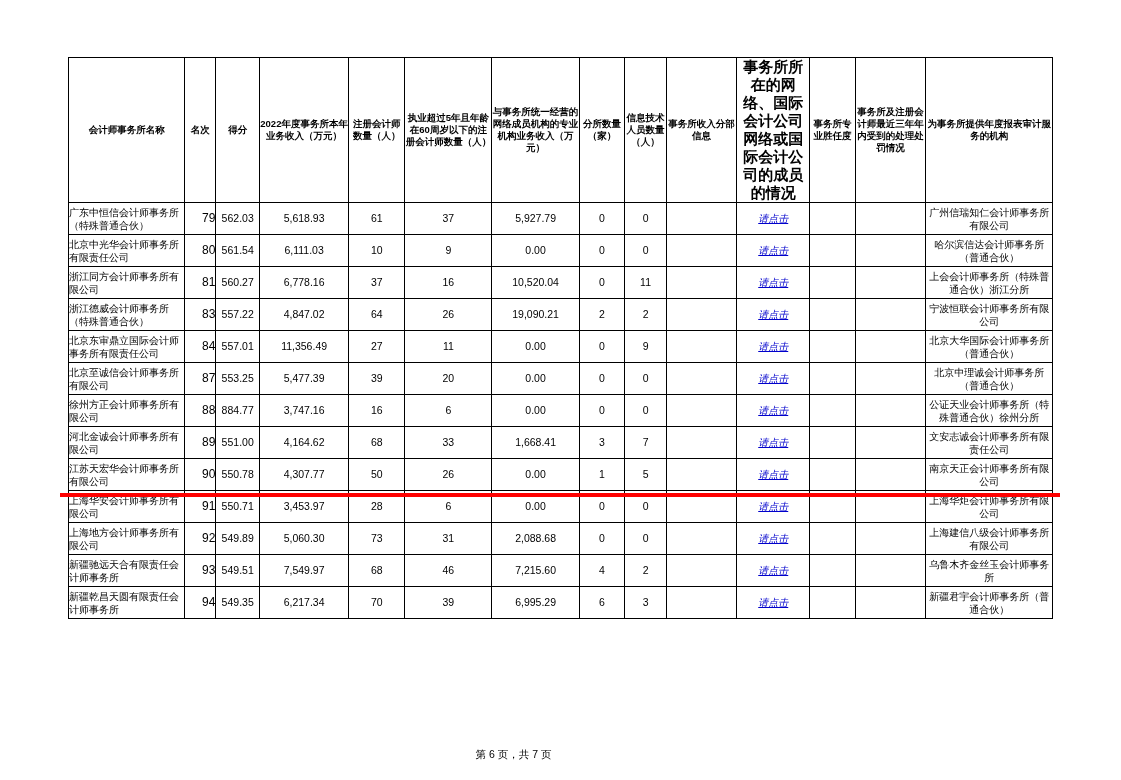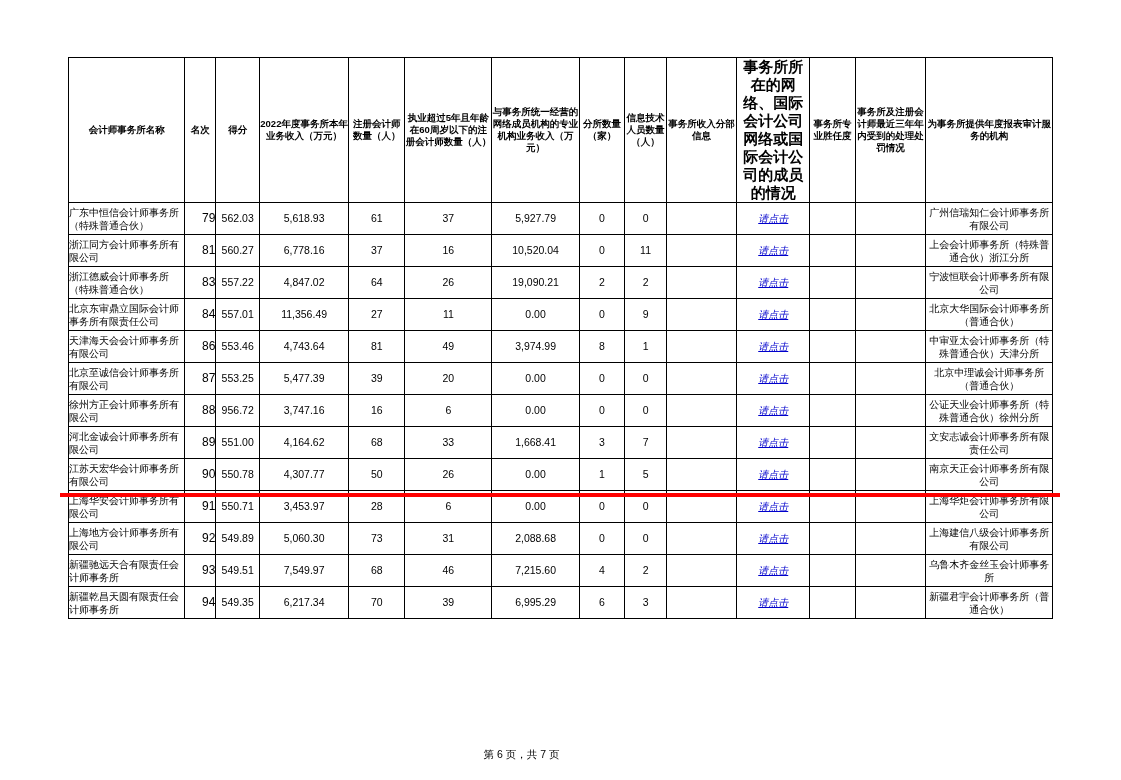--- a/index.html
+++ b/index.html
@@ -116,21 +116,21 @@
   .redline {
     position: absolute;
     left: 60px;
     top: 493px;
     width: 1000px;
     height: 4px;
     background: #ff0000;
   }
   .footer {
     position: absolute;
-    left: 8px;
+    left: 0;
     top: 748px;
     width: 1027px;
     text-align: center;
     font-size: 10.5px;
     color: #000000;
   }
 </style>
 </head>
 <body>
 
@@ -183,20 +183,36 @@
           <td class="money">5,927.79</td>
           <td class="cnt">0</td>
           <td class="cnt">0</td>
           <td class="blank"></td>
           <td class="link"><a href="#">请点击</a></td>
           <td class="blank"></td>
           <td class="blank"></td>
           <td class="auditor">广州信瑞知仁会计师事务所有限公司</td>
         </tr>
         <tr>
+          <td class="firm">北京中光华会计师事务所有限责任公司</td>
+          <td class="num">80</td>
+          <td class="score">561.54</td>
+          <td class="money">6,111.03</td>
+          <td class="cnt">10</td>
+          <td class="cnt">9</td>
+          <td class="money">0.00</td>
+          <td class="cnt">0</td>
+          <td class="cnt">0</td>
+          <td class="blank"></td>
+          <td class="link"><a href="#">请点击</a></td>
+          <td class="blank"></td>
+          <td class="blank"></td>
+          <td class="auditor">哈尔滨信达会计师事务所（普通合伙）</td>
+        </tr>
+        <tr>
           <td class="firm">浙江同方会计师事务所有限公司</td>
           <td class="num">81</td>
           <td class="score">560.27</td>
           <td class="money">6,778.16</td>
           <td class="cnt">37</td>
           <td class="cnt">16</td>
           <td class="money">10,520.04</td>
           <td class="cnt">0</td>
           <td class="cnt">11</td>
           <td class="blank"></td>
@@ -231,55 +247,39 @@
           <td class="money">0.00</td>
           <td class="cnt">0</td>
           <td class="cnt">9</td>
           <td class="blank"></td>
           <td class="link"><a href="#">请点击</a></td>
           <td class="blank"></td>
           <td class="blank"></td>
           <td class="auditor">北京大华国际会计师事务所（普通合伙）</td>
         </tr>
         <tr>
-          <td class="firm">天津海天会会计师事务所有限公司</td>
-          <td class="num">86</td>
-          <td class="score">553.46</td>
-          <td class="money">4,743.64</td>
-          <td class="cnt">81</td>
-          <td class="cnt">49</td>
-          <td class="money">3,974.99</td>
-          <td class="cnt">8</td>
-          <td class="cnt">1</td>
-          <td class="blank"></td>
-          <td class="link"><a href="#">请点击</a></td>
-          <td class="blank"></td>
-          <td class="blank"></td>
-          <td class="auditor">中审亚太会计师事务所（特殊普通合伙）天津分所</td>
-        </tr>
-        <tr>
           <td class="firm">北京至诚信会计师事务所有限公司</td>
           <td class="num">87</td>
           <td class="score">553.25</td>
           <td class="money">5,477.39</td>
           <td class="cnt">39</td>
           <td class="cnt">20</td>
           <td class="money">0.00</td>
           <td class="cnt">0</td>
           <td class="cnt">0</td>
           <td class="blank"></td>
           <td class="link"><a href="#">请点击</a></td>
           <td class="blank"></td>
           <td class="blank"></td>
           <td class="auditor">北京中理诚会计师事务所（普通合伙）</td>
         </tr>
         <tr>
           <td class="firm">徐州方正会计师事务所有限公司</td>
           <td class="num">88</td>
-          <td class="score">956.72</td>
+          <td class="score">884.77</td>
           <td class="money">3,747.16</td>
           <td class="cnt">16</td>
           <td class="cnt">6</td>
           <td class="money">0.00</td>
           <td class="cnt">0</td>
           <td class="cnt">0</td>
           <td class="blank"></td>
           <td class="link"><a href="#">请点击</a></td>
           <td class="blank"></td>
           <td class="blank"></td>

